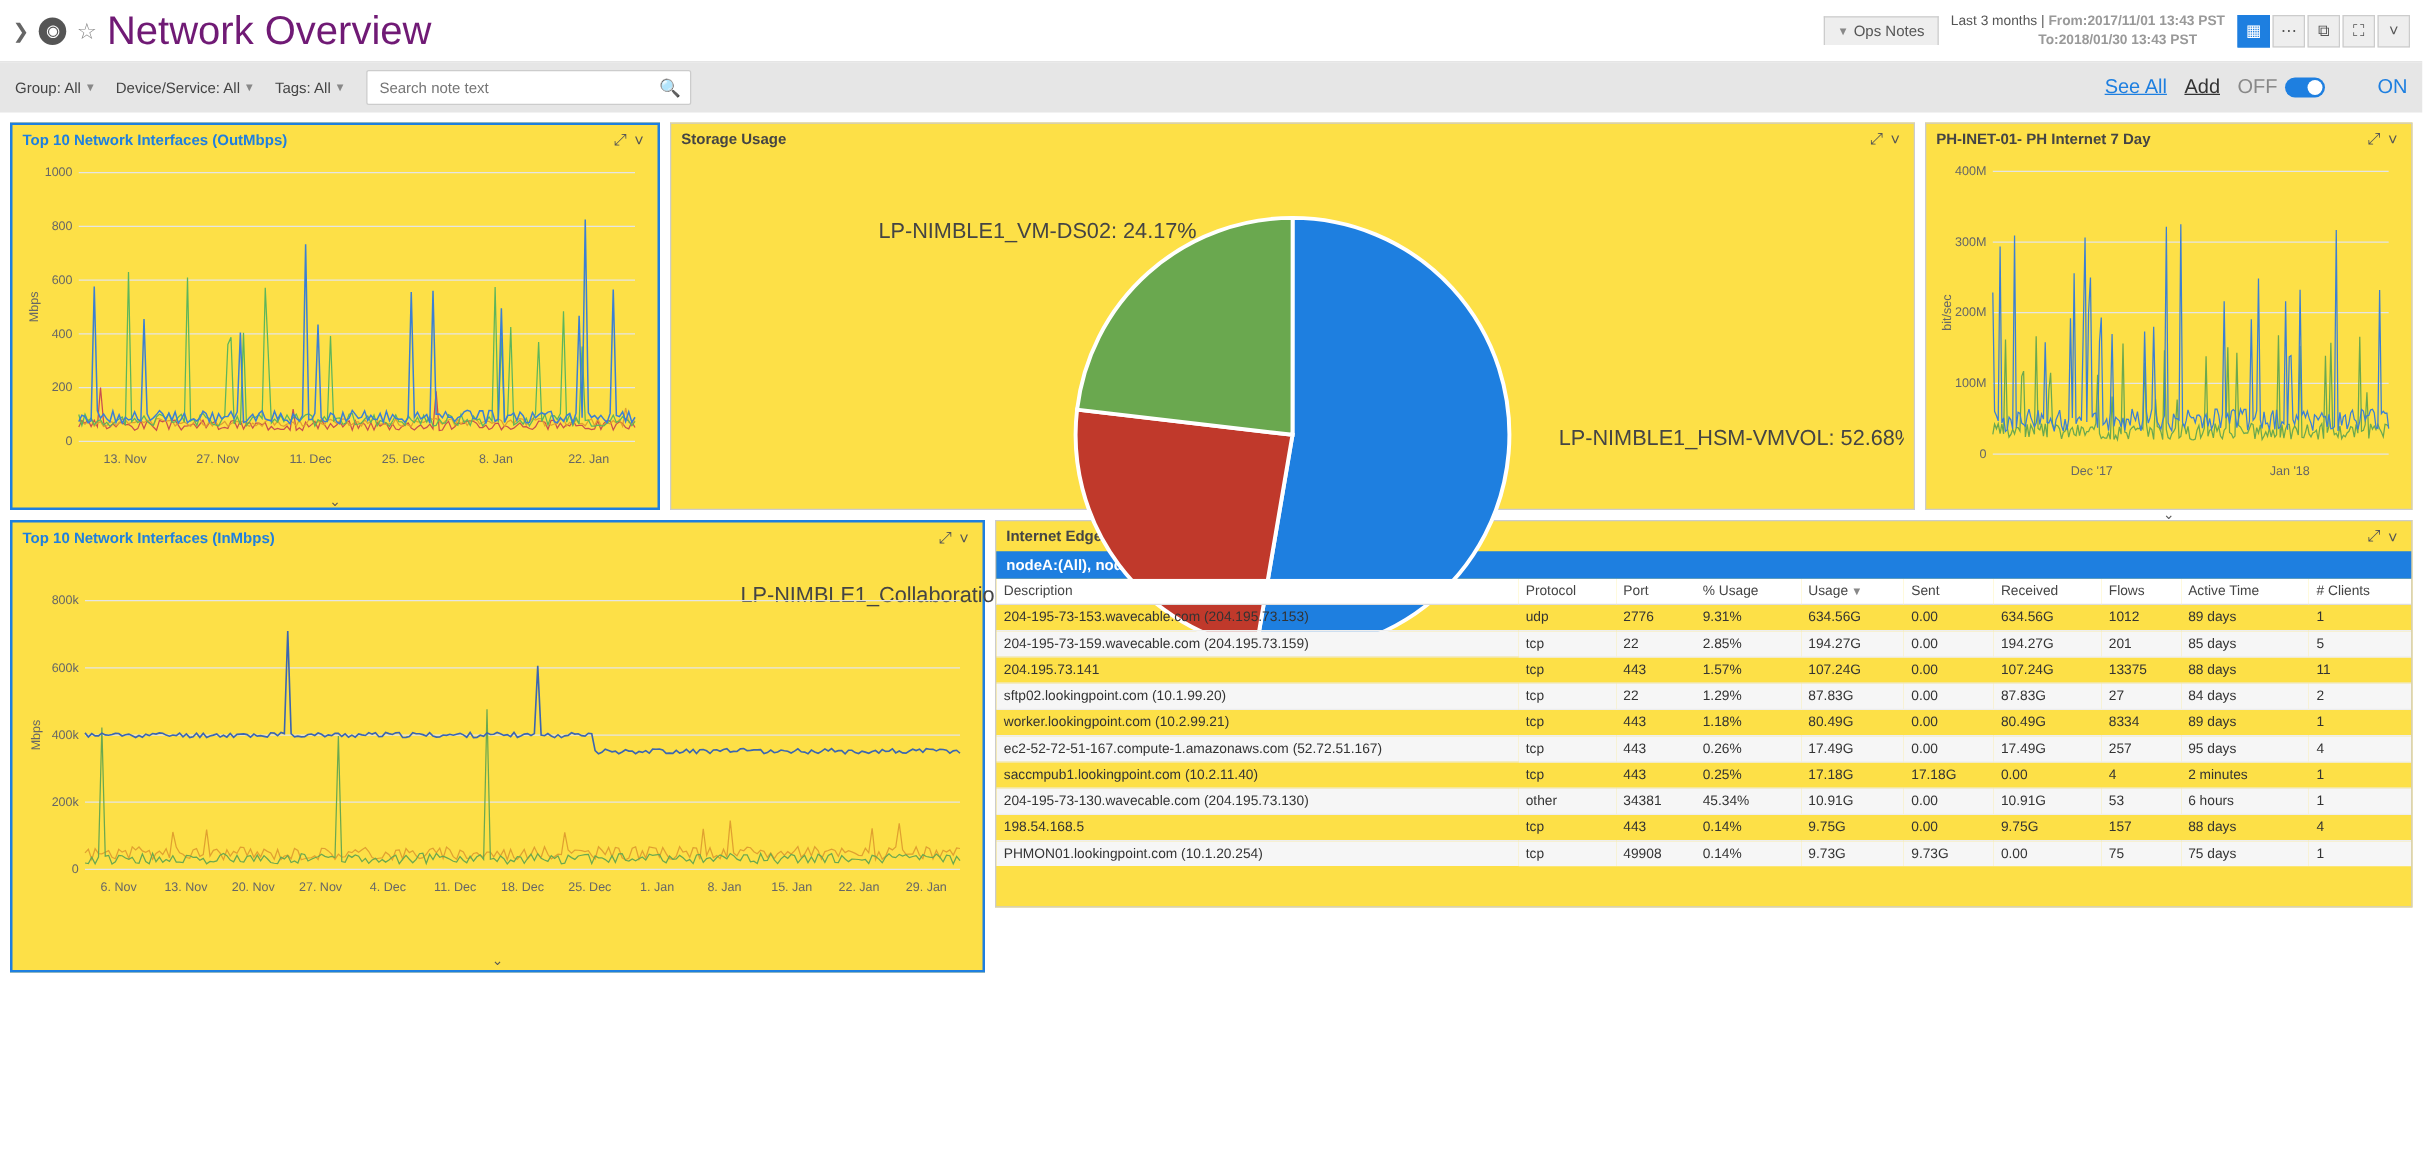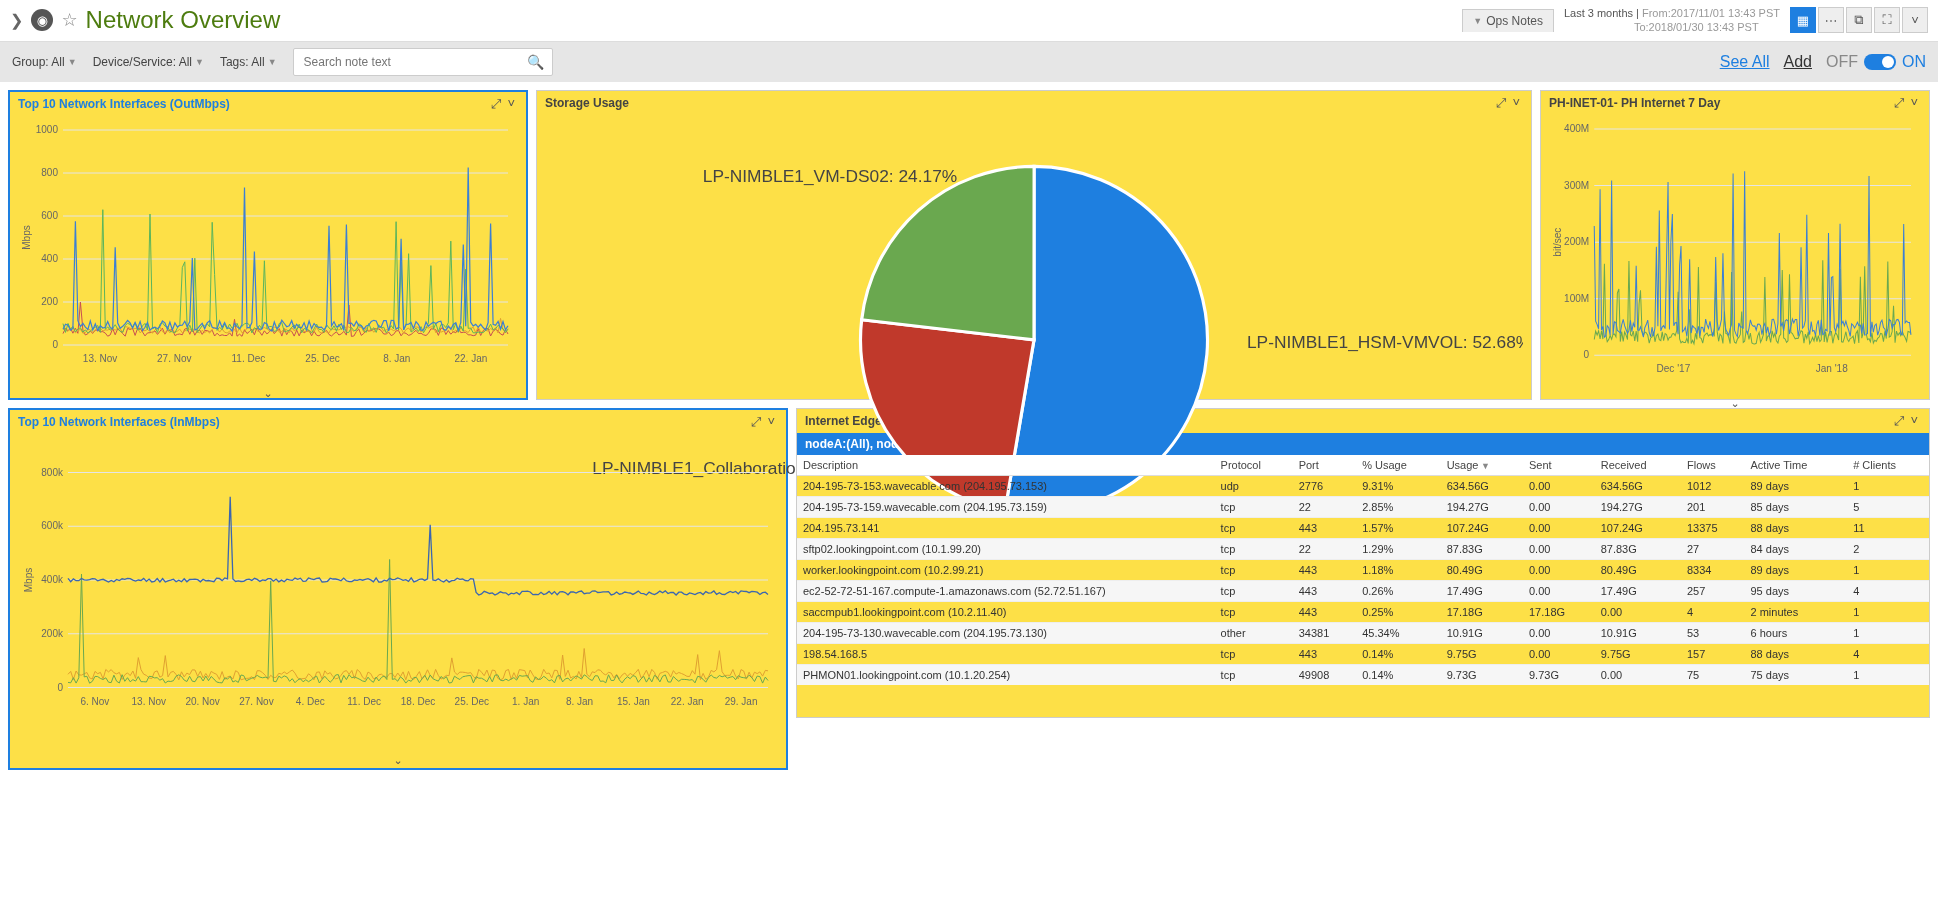--- a/index.html
+++ b/index.html
@@ -4,42 +4,42 @@
 <style>
   * { box-sizing: border-box; margin: 0; padding: 0; }
   body { font-family: "Segoe UI", Arial, sans-serif; font-size: 12px; color: #333; background: #fff; }
   
   
   .header { display: flex; align-items: center; padding: 6px 10px; border-bottom: 1px solid #ddd; }
   .header-left { display:flex; align-items:center; gap:8px; flex:1; }
   .chevron-right { font-size:16px; color:#666; }
   .dash-icon { width:22px; height:22px; border-radius:50%; background:#555; display:inline-flex; align-items:center; justify-content:center; color:#fff; font-size:13px;}
   .star { color:#888; font-size:18px; }
-  .page-title { font-size:24px; font-weight:300; color:#4d7c0f; }
+  .page-title { font-size:32px; font-weight:300; color:#701a75; }
   .header-right { display:flex; align-items:center; gap:2px; }
   .ops-notes-tab { background:#eee; padding:4px 10px; font-size:12px; color:#555; border-top:1px solid #ccc; border-left:1px solid #ccc; border-right:1px solid #ccc; display:flex; align-items:center; gap:4px;}
   .time-range { font-size:11px; color:#555; padding:0 8px; line-height:1.3; text-align:left;}
-  .time-range .from, .time-range .to { color:#999; }
+  .time-range .from, .time-range .to { color:#999;font-weight:bold; }
   .hdr-btn { width:26px; height:26px; background:#eee; border:1px solid #ccc; display:inline-flex; align-items:center; justify-content:center; font-size:13px; color:#555; cursor:pointer;}
   .hdr-btn.active { background:#1e7fe0; color:#fff; border-color:#1e7fe0;}
   
   
   .filter-bar { display:flex; align-items:center; padding:6px 12px; background:#e6e6e6; gap:16px; }
   .filter-item { font-size:12px; color:#444; display:flex; align-items:center; gap:3px; cursor:pointer;}
   .filter-item .caret { font-size:9px; color:#888;}
   .search-wrap { position:relative; }
   .search-input { width:260px; padding:6px 30px 6px 10px; border:1px solid #ccc; border-radius:2px; font-size:12px;}
   .search-icon { position:absolute; right:8px; top:50%; transform:translateY(-50%); color:#555; font-size:14px;}
   .filter-right { margin-left:auto; display:flex; align-items:center; gap:14px; font-size:16px;}
   .see-all { color:#1e7fe0; text-decoration:underline; cursor:pointer;}
   .add-link { color:#333; text-decoration:underline; cursor:pointer;}
   .toggle-wrap { display:flex; align-items:center; gap:6px; color:#888;}
   .toggle { width:32px; height:16px; background:#1e7fe0; border-radius:8px; position:relative; cursor:pointer;}
   .toggle::after { content:""; position:absolute; right:2px; top:2px; width:12px; height:12px; background:#fff; border-radius:50%;}
-  .on-label { color:#1e7fe0; }
+  .on-label { color:#1e7fe0;margin-left:36px; }
   
   
   .dash { padding:8px; }
   .row { display:flex; gap:8px; margin-bottom:8px; }
   .widget { border:1px solid #ccc; background:#fde047; display:flex; flex-direction:column; }
   .widget.selected { border:2px solid #1e7fe0; }
   .widget-header { display:flex; align-items:center; padding:4px 8px; font-size:12px; }
   .widget-title { flex:1; font-weight:600; color:#444;}
   .widget.selected .widget-title { color:#1e7fe0; }
   .widget-ctrl { color:#555; font-size:13px; cursor:pointer; padding:0 3px;}

